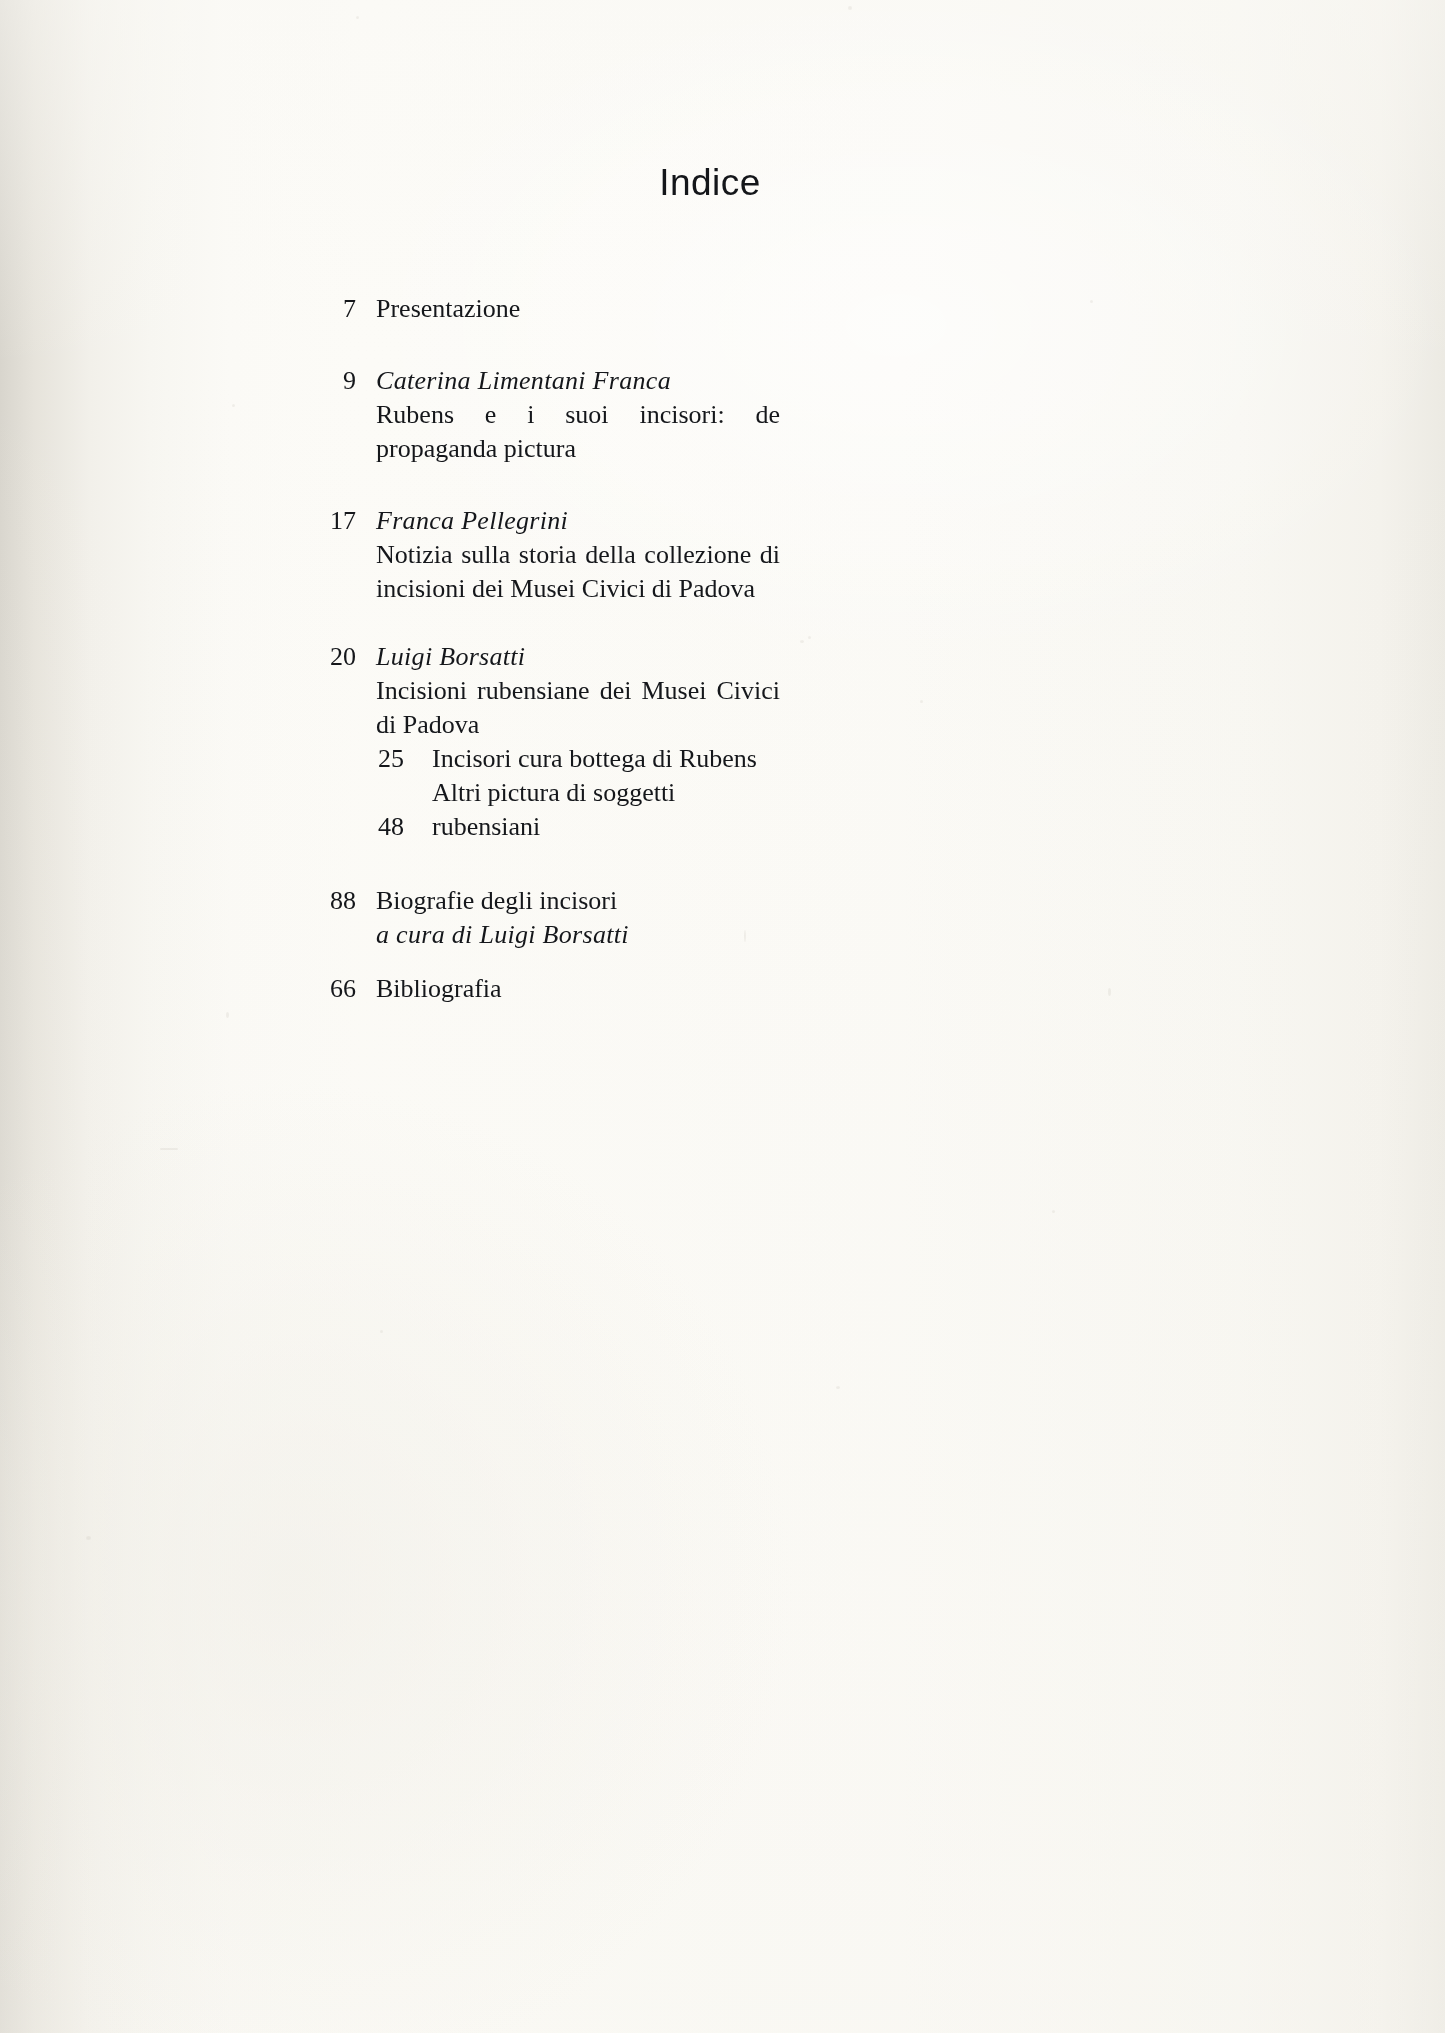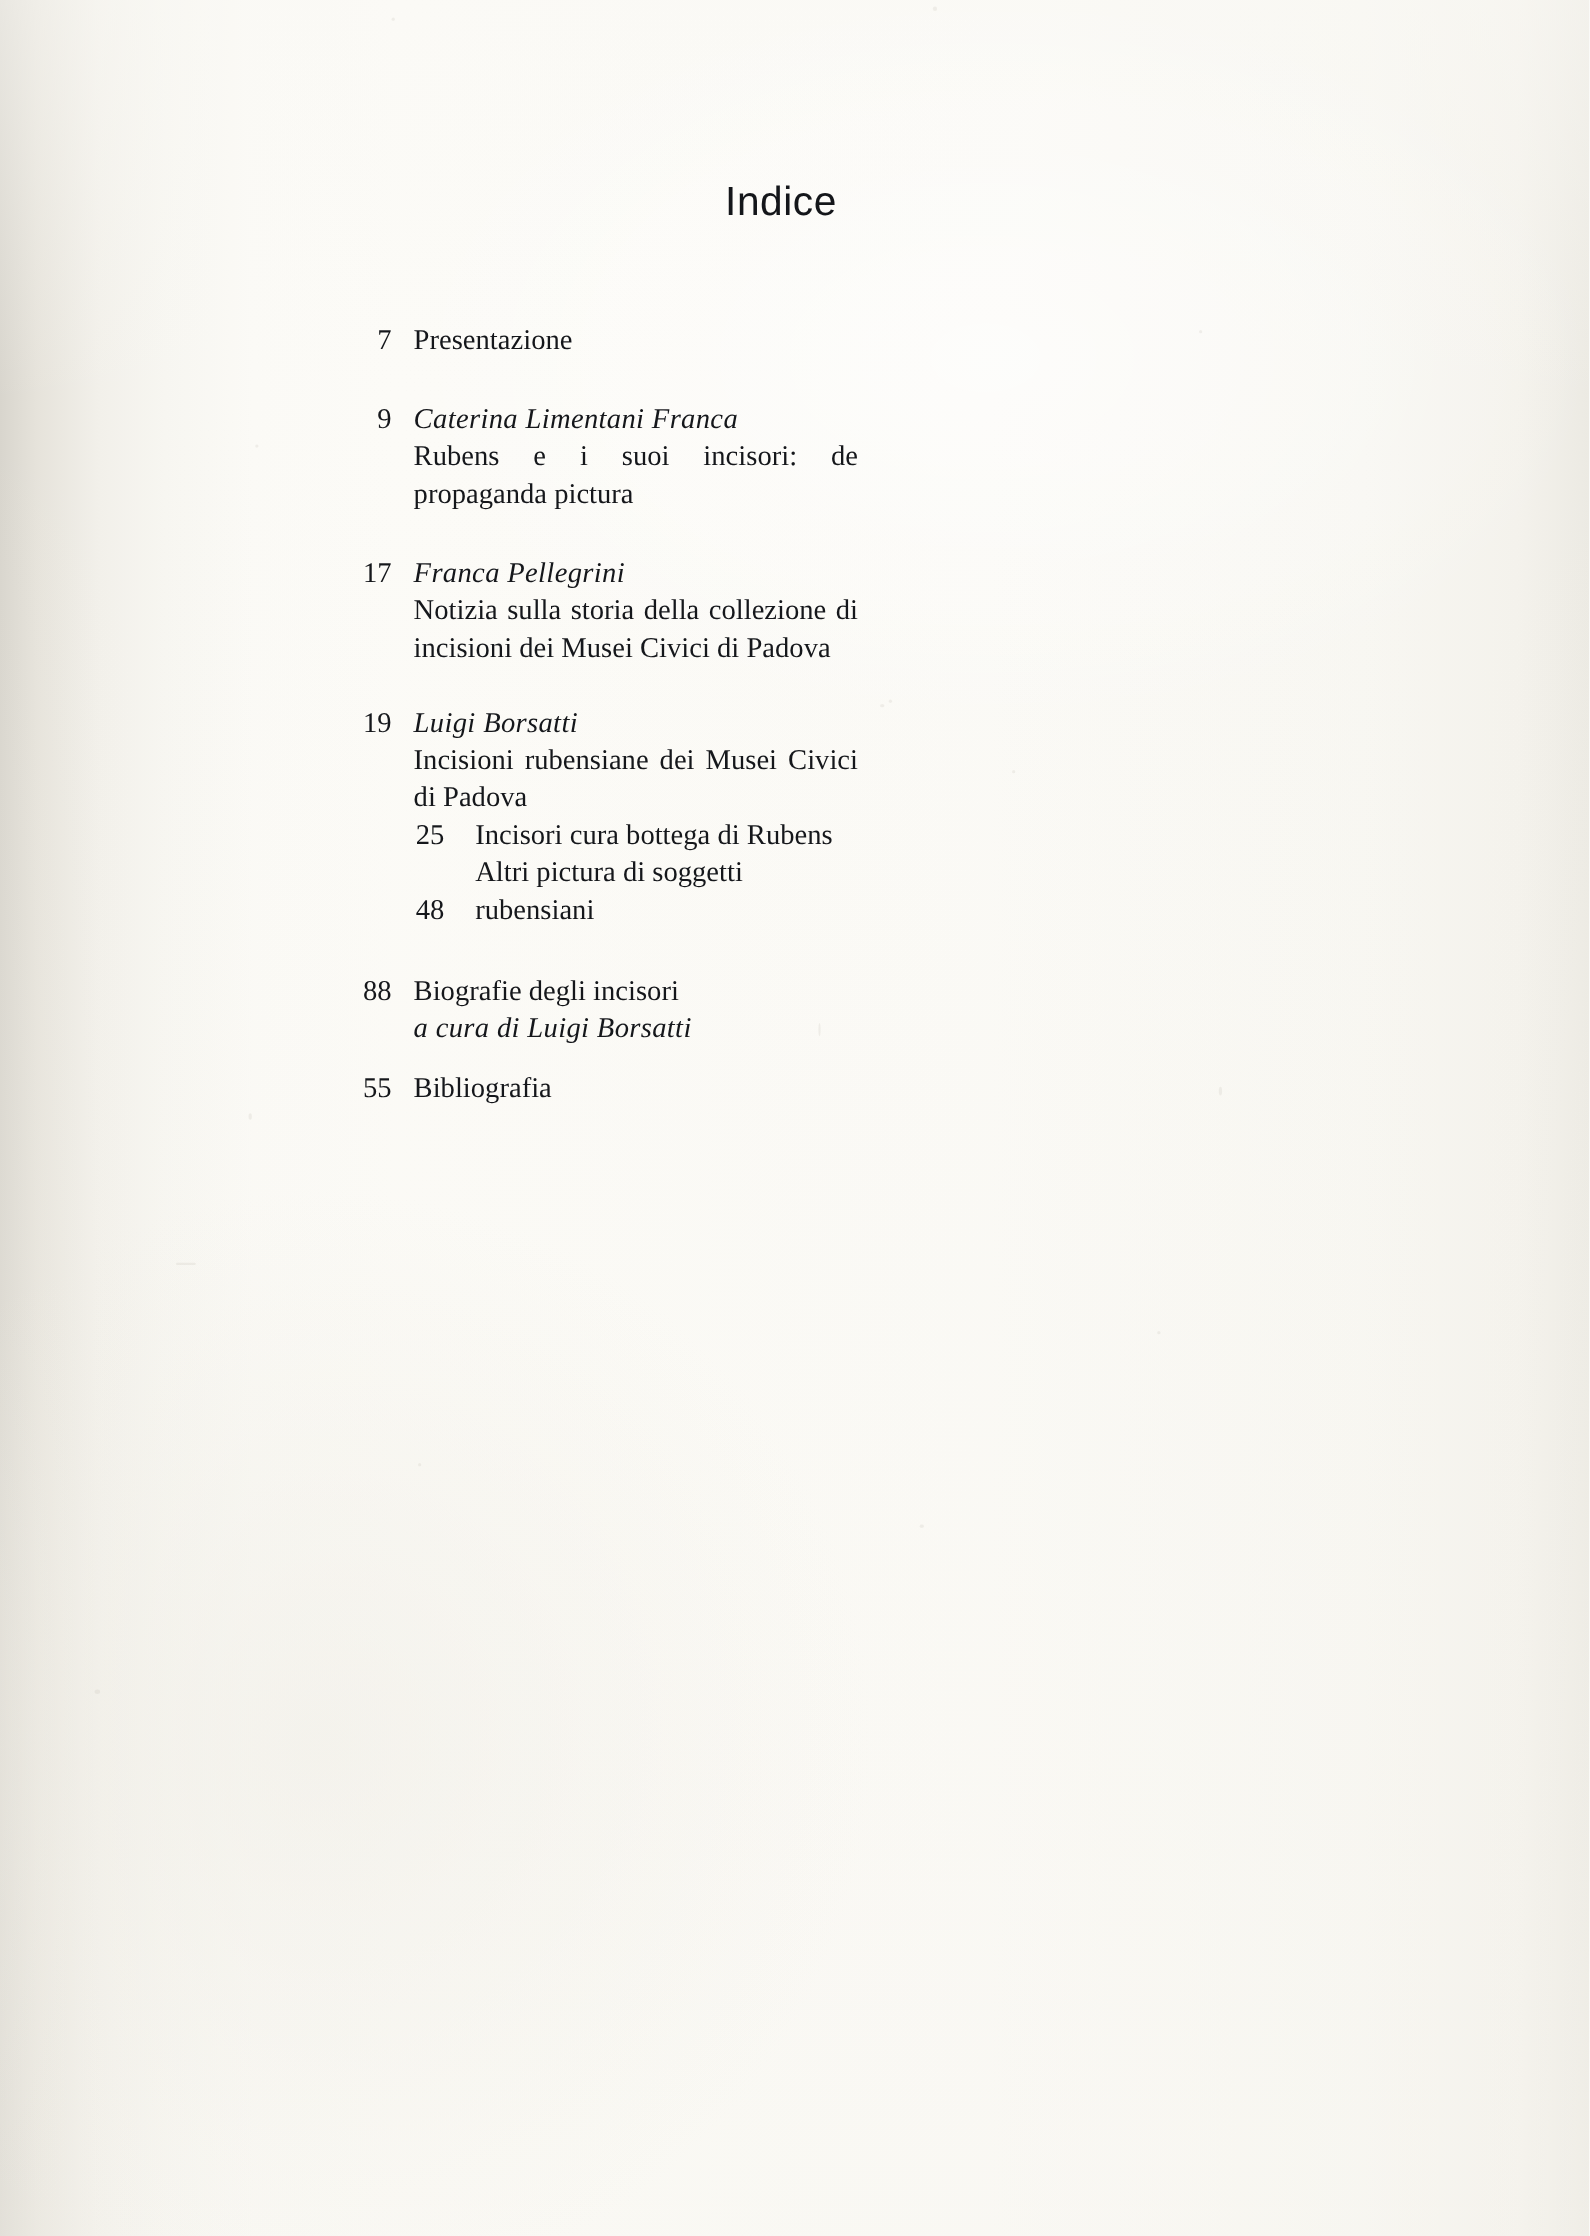--- a/index.html
+++ b/index.html
@@ -192,21 +192,21 @@
 
     <div class="entry" style="">
       <div class="num">17</div>
       <div class="body">
         <span class="author">Franca Pellegrini</span>
         <span class="desc">Notizia sulla storia della collezione di incisioni dei Musei Civici di Padova</span>
       </div>
     </div>
 
     <div class="entry" style="margin-bottom:40px;">
-      <div class="num">19</div>
+      <div class="num">20</div>
       <div class="body">
         <span class="author">Luigi Borsatti</span>
         <span class="desc">Incisioni rubensiane dei Musei Civici di Padova</span>
         <div class="sub-list">
           <div class="sub-item">
             <span class="sub-num">25</span>
             <span class="sub-label">Incisori cura bottega di Rubens</span>
           </div>
           <div class="sub-item">
             <span class="sub-num">48</span>
@@ -218,20 +218,20 @@
 
     <div class="entry" style="margin-bottom:20px;">
       <div class="num">88</div>
       <div class="body">
         <span class="desc-nojust">Biografie degli incisori</span>
         <span class="credit">a cura di Luigi Borsatti</span>
       </div>
     </div>
 
     <div class="entry" style="margin-bottom:0;">
-      <div class="num">55</div>
+      <div class="num">66</div>
       <div class="body">
         <span class="desc-nojust">Bibliografia</span>
       </div>
     </div>
 
   </div>
 </div>
 
 </body></html>

